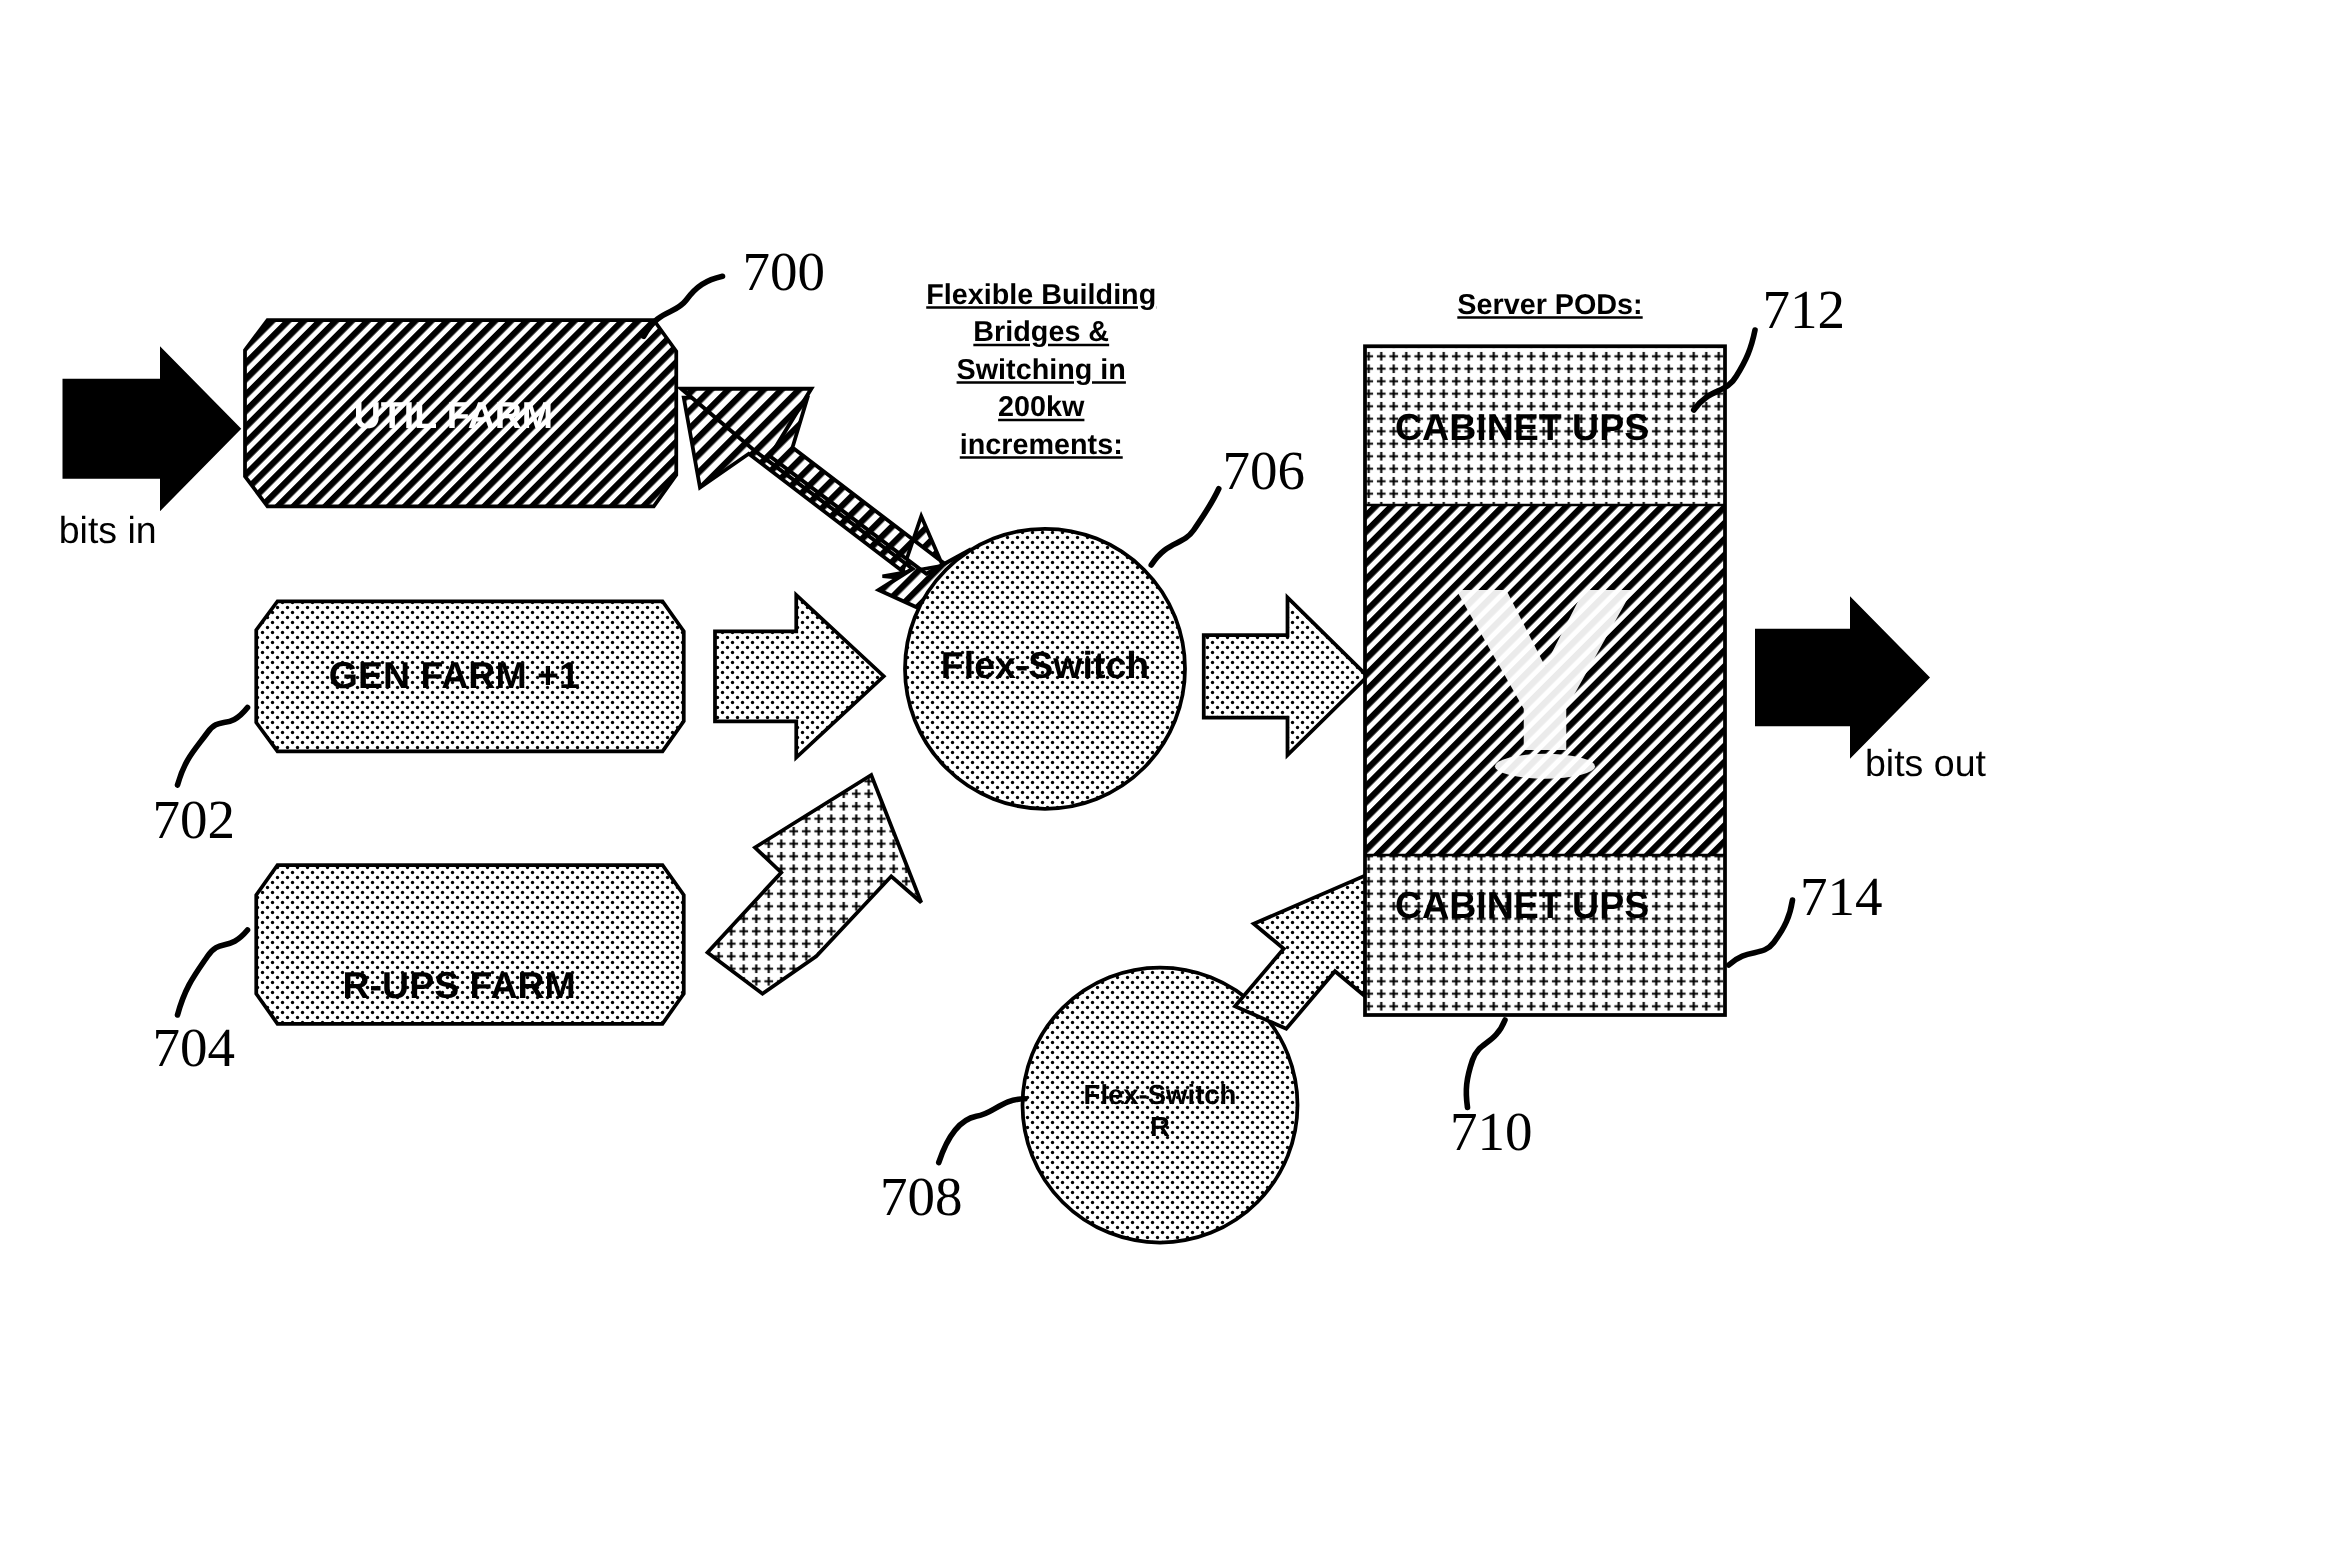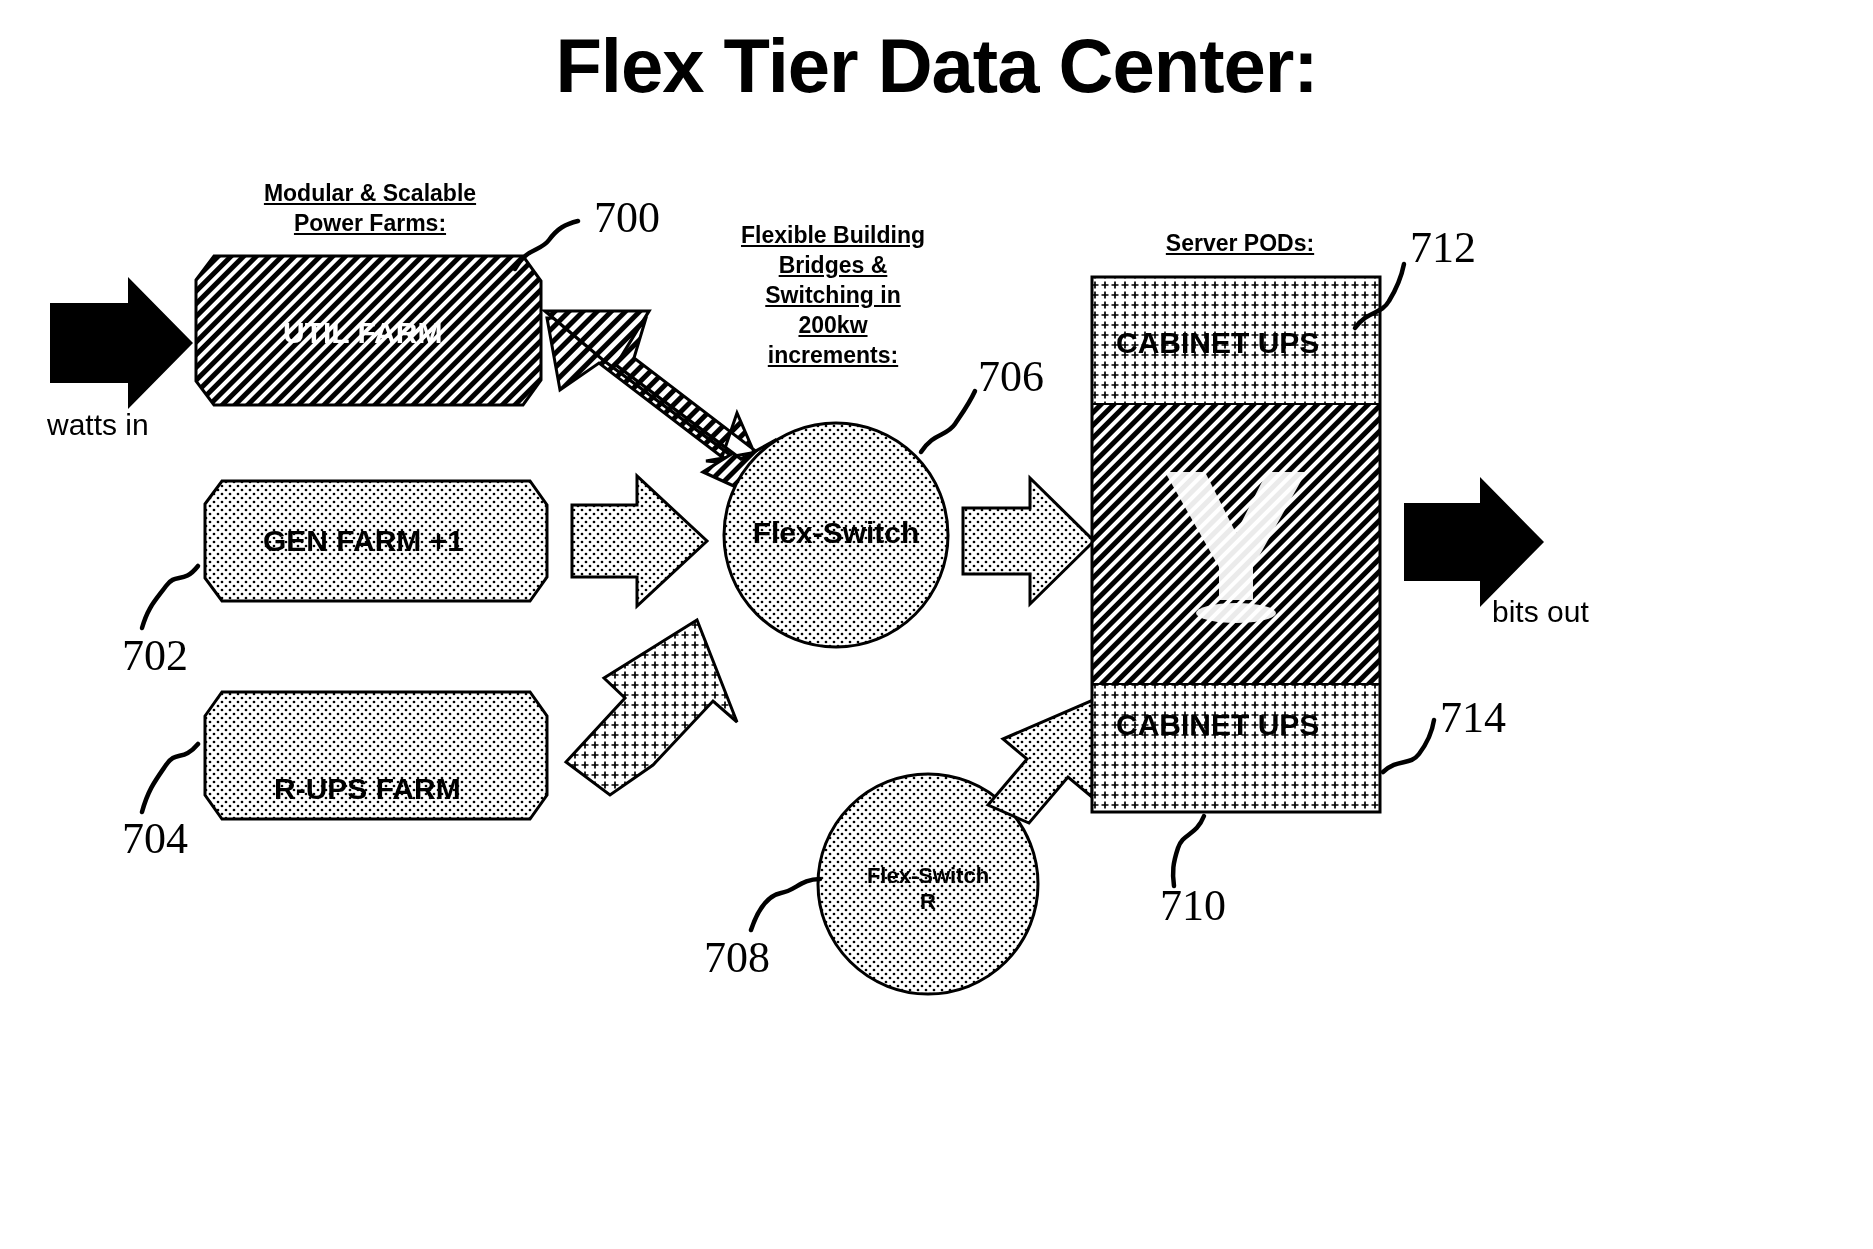--- a/index.html
+++ b/index.html
@@ -131,26 +131,21 @@
       <path d="M198 566 C183 585, 176 572, 166 586 C155 601, 148 607, 142 628"></path>
       <path d="M198 744 C183 762, 176 750, 166 765 C155 781, 148 790, 142 812"></path>
       <path d="M921 452 C934 432, 946 437, 955 424 C963 412, 969 404, 975 391"></path>
       <path d="M820 879 C801 879, 795 891, 781 893 C766 896, 757 912, 751 930"></path>
       <path d="M1204 816 C1196 836, 1183 833, 1178 848 C1173 863, 1172 872, 1174 886"></path>
       <path d="M1355 328 C1368 310, 1381 315, 1389 301 C1397 288, 1401 279, 1404 264"></path>
       <path d="M1383 772 C1398 758, 1410 766, 1419 754 C1428 742, 1432 733, 1434 720"></path>
     </g>
   </svg>
 
-  <div class="t-title">Flex Tier Data Center:</div>
 
-  <div class="hdr" style="left:250px;top:178px;width:240px;">
-    <div>Modular &amp; Scalable</div>
-    <div>Power Farms:</div>
-  </div>
 
   <div class="hdr" style="left:738px;top:220px;width:190px;">
     <div>Flexible Building</div>
     <div>Bridges &amp;</div>
     <div>Switching in</div>
     <div>200kw</div>
     <div>increments:</div>
   </div>
 
   <div class="hdr" style="left:1140px;top:228px;width:200px;">
@@ -167,21 +162,21 @@
 
   <div class="swr" style="left:848px;top:863px;width:160px;">
     <div>Flex-Switch</div>
     <div>R</div>
   </div>
 
   <div class="boxlabel" style="left:1116px;top:326px;">CABINET UPS</div>
 
   <div class="boxlabel" style="left:1116px;top:708px;">CABINET UPS</div>
 
-  <div class="flow" style="left:47px;top:408px;">watts in</div>
+  <div class="flow" style="left:47px;top:408px;">bits in</div>
 
   <div class="flow" style="left:1492px;top:595px;">bits out</div>
 
   <div class="ref" style="left:594px;top:192px;">700</div>
   <div class="ref" style="left:122px;top:630px;text-align:right;">702</div>
   <div class="ref" style="left:122px;top:813px;">704</div>
   <div class="ref" style="left:978px;top:351px;">706</div>
   <div class="ref" style="left:688px;top:932px;margin-left:16px;">708</div>
   <div class="ref" style="left:1160px;top:880px;">710</div>
   <div class="ref" style="left:1410px;top:222px;">712</div>

